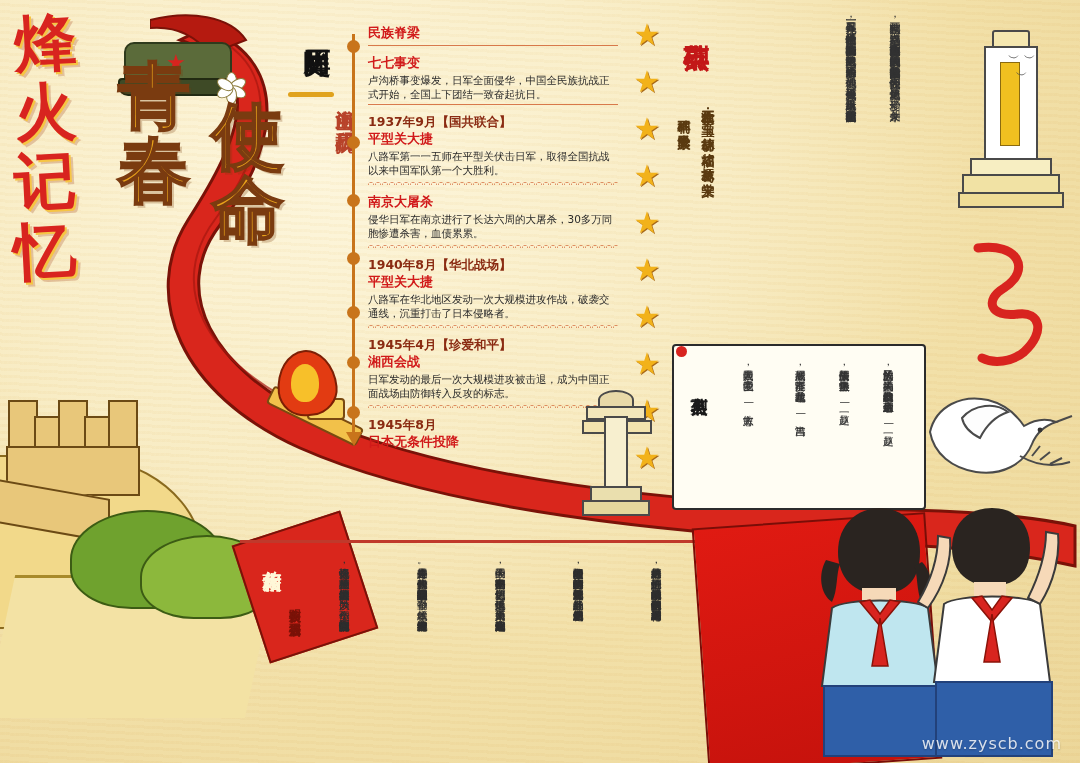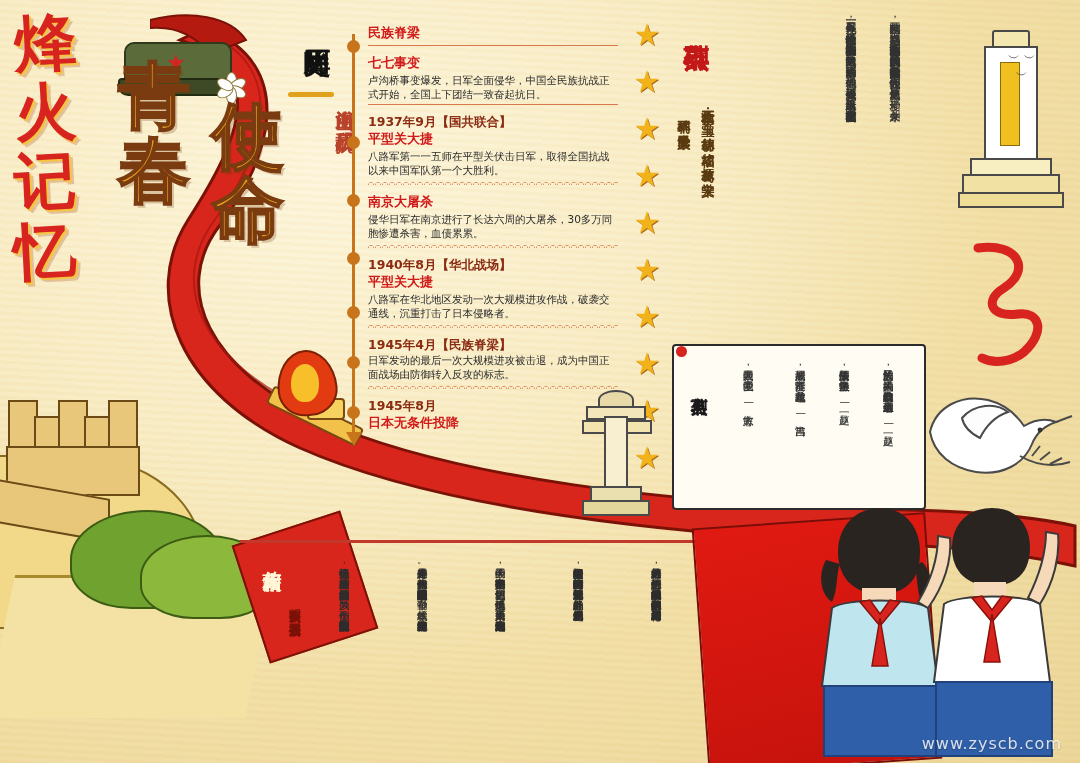--- a/index.html
+++ b/index.html
@@ -259,21 +259,22 @@
       <div class="tl-body">侵华日军在南京进行了长达六周的大屠杀，30多万同胞惨遭杀害，血债累累。</div>
       <div class="tl-wave"></div>
     </div>
     <div class="tl-item">
       <div class="tl-date">1940年8月【华北战场】</div>
       <div class="tl-head">平型关大捷</div>
       <div class="tl-body">八路军在华北地区发动一次大规模进攻作战，破袭交通线，沉重打击了日本侵略者。</div>
       <div class="tl-wave"></div>
     </div>
     <div class="tl-item">
-      <div class="tl-date">1945年4月【民族脊梁】</div>
+      <div class="tl-date">1945年4月【珍爱和平】</div>
+      <div class="tl-head">湘西会战</div>
       <div class="tl-body">日军发动的最后一次大规模进攻被击退，成为中国正面战场由防御转入反攻的标志。</div>
       <div class="tl-wave"></div>
     </div>
     <div class="tl-item">
       <div class="tl-date">1945年8月</div>
       <div class="tl-head">日本无条件投降</div>
     </div>
   </div>
 
   <div class="abs" id="stars">

